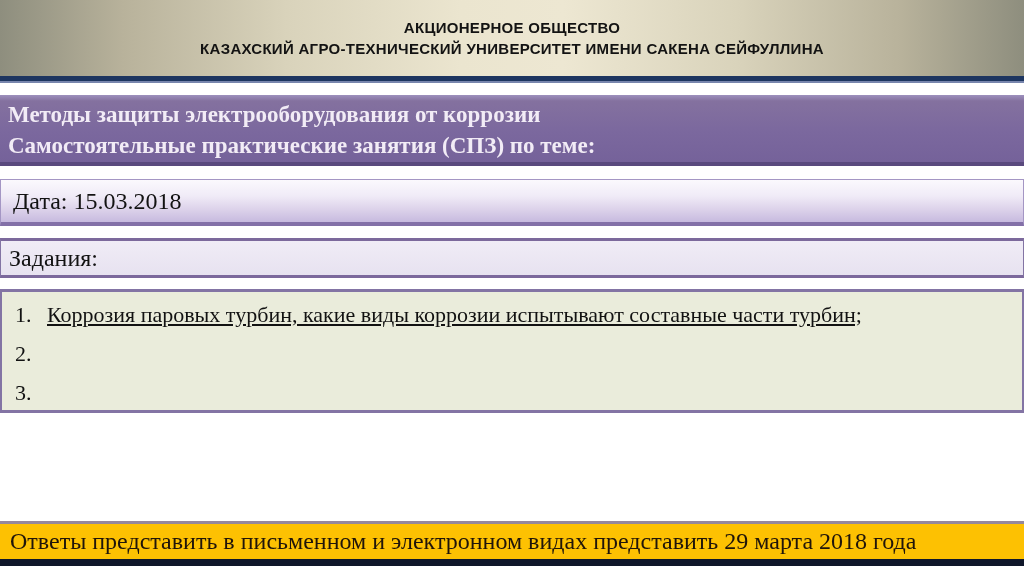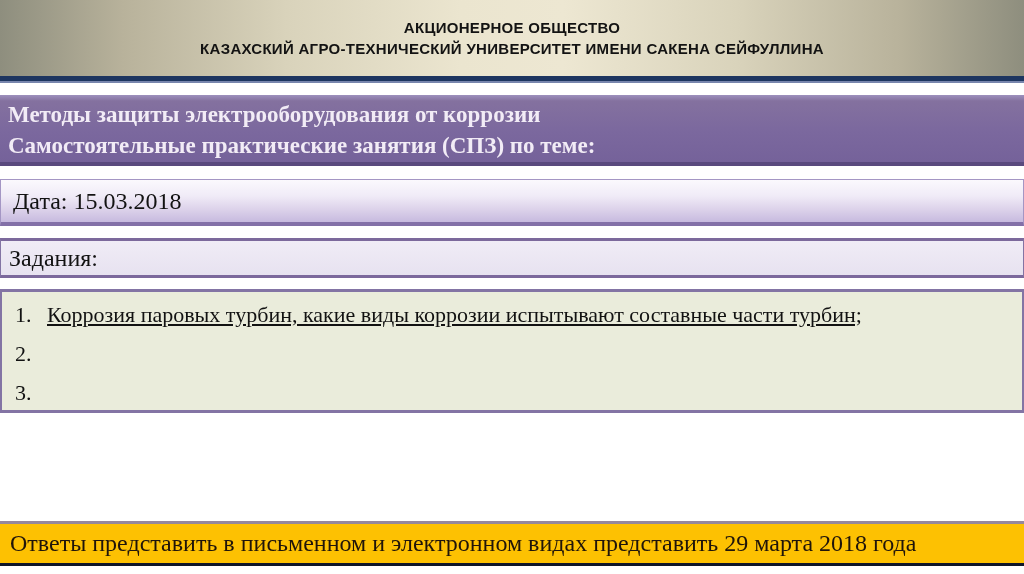--- a/index.html
+++ b/index.html
@@ -71,21 +71,21 @@
     padding-top: 3px;
   }
   .task-item { display: flex; align-items: center; height: 39px; font-size: 22px; color: #121212; }
   .task-num  { flex: 0 0 auto; width: 32px; padding-left: 13px; }
   .task-text { flex: 1 1 auto; white-space: nowrap; text-decoration: underline; }
 
   
   .footer-banner {
     position: absolute; left: 0; top: 521px; width: 100%; height: 45px;
     box-sizing: border-box;
-    border-top: 3px solid #95889c; border-bottom: 3px solid #0f172a;
+    border-top: 3px solid #95889c; border-bottom: 7px solid #0f172a;
     background: #fdc102;
     display: flex; align-items: center;
     font-size: 24px; padding-left: 10px; color: #20150a;
   }
 </style>
 </head>
 <body>
 
 <div class="slide">
 

